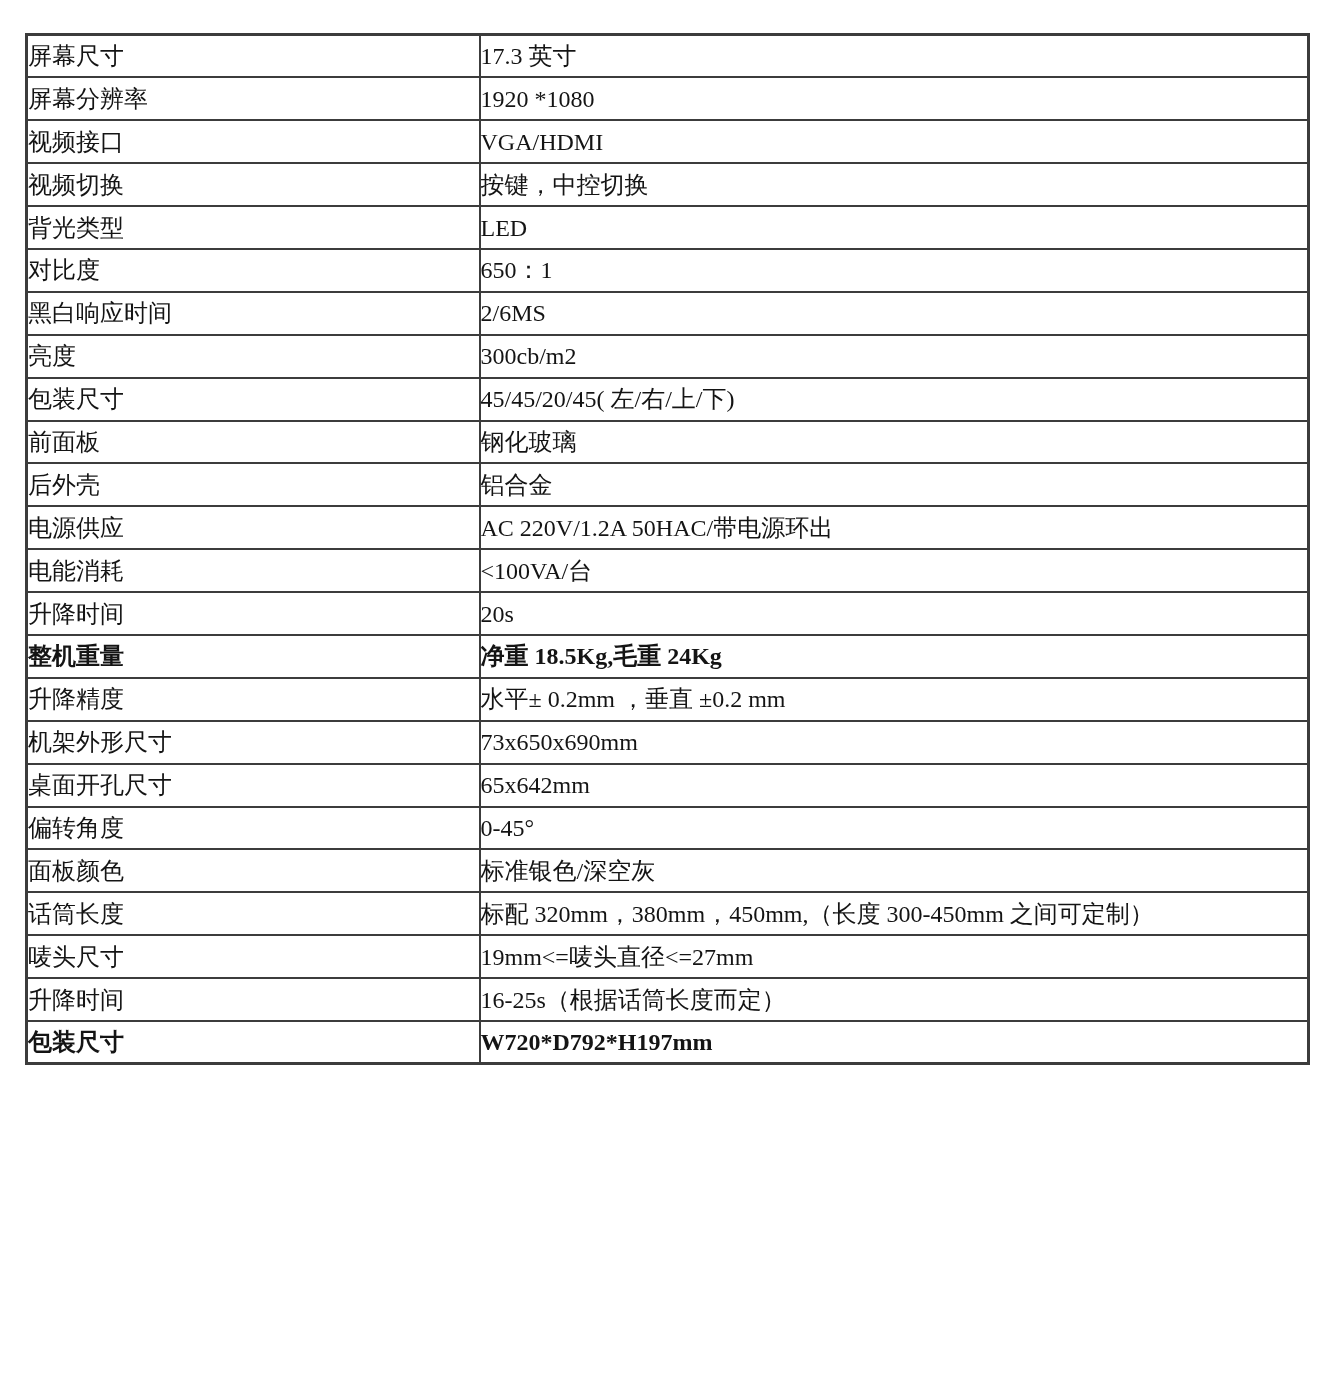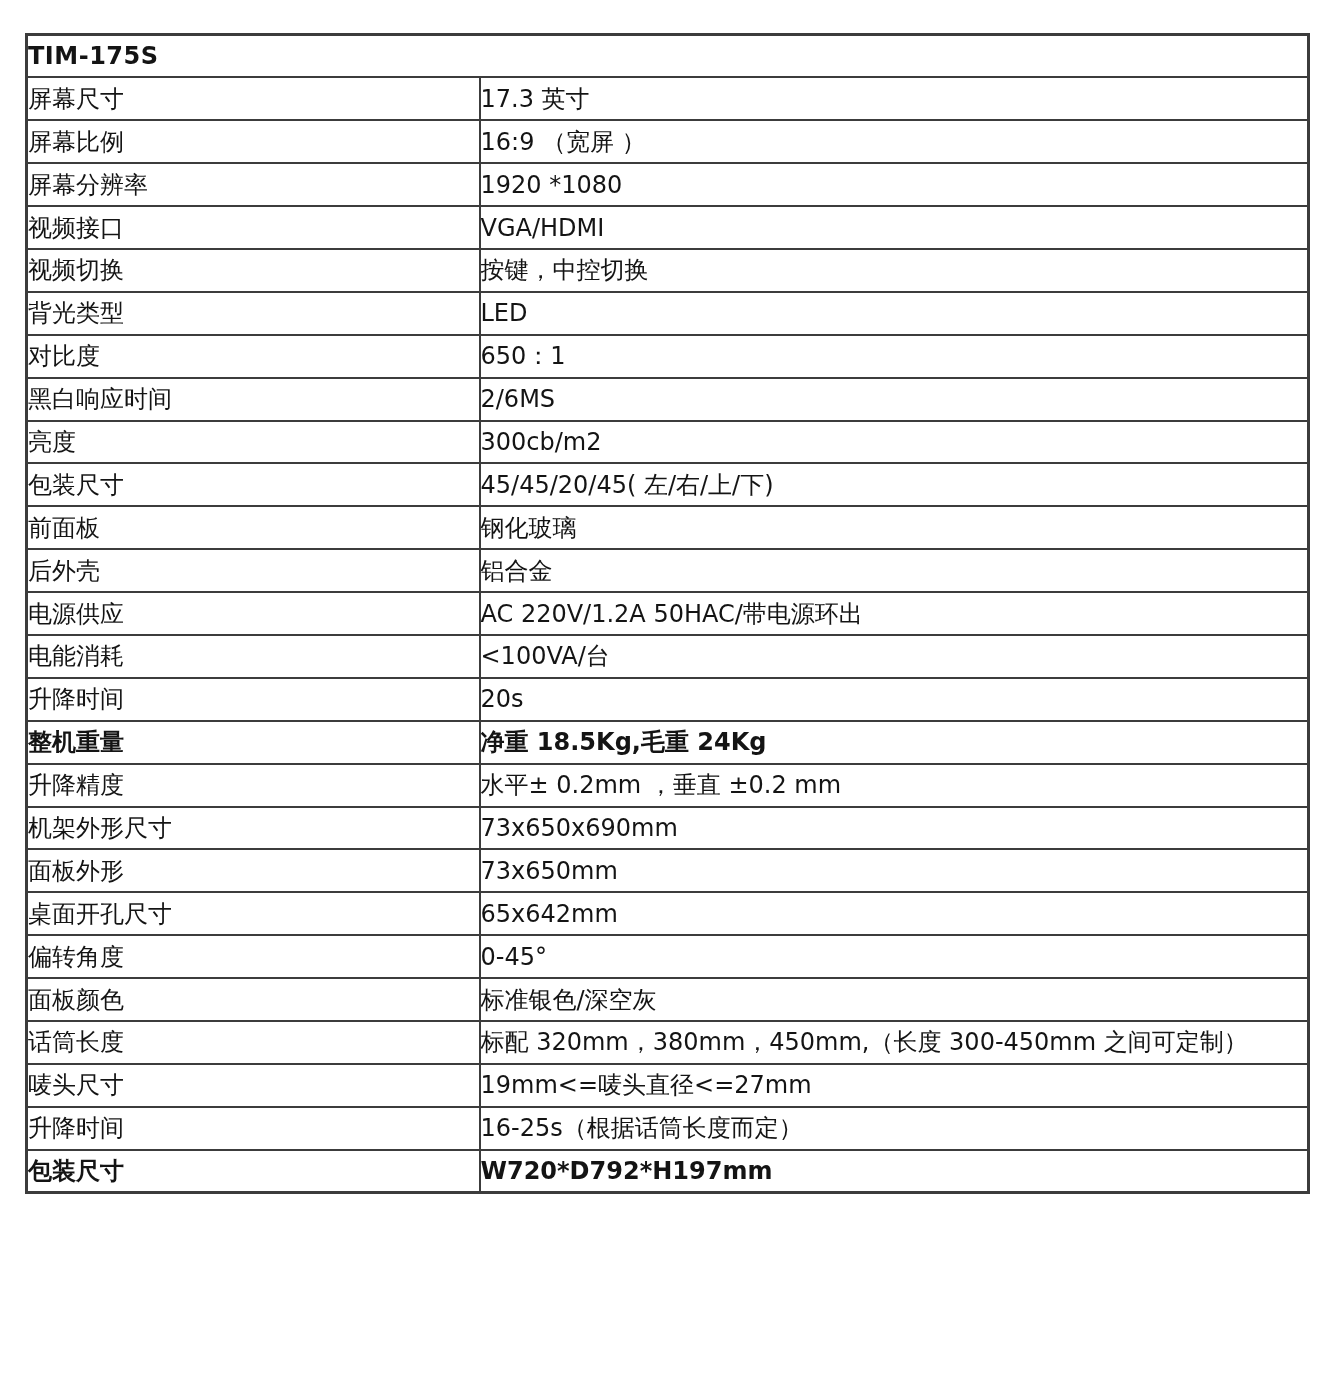--- a/index.html
+++ b/index.html
@@ -38,45 +38,39 @@
   td.title-cell {
     font-weight: bold;
     padding-left: 12px;
     letter-spacing: 0.5px;
   }
   td.label-cell {
     padding-left: 12px;
   }
   td.value-cell {
     padding-left: 14px;
+    font-family: Liberation Serif, serif;
   }
   tr.bold-row td {
     font-weight: bold;
     margin-top: 16px;
   }
 </style>
 </head>
 <body>
 
 <table class="spec-table">
   <colgroup>
     <col style="width:453px">
     <col style="width:829px">
   </colgroup>
   <tbody>
-    <tr>
-      <td colspan="2" class="title-cell">TIM-175S</td>
-    </tr>
   <tr>
         <td class="label-cell">屏幕尺寸</td>
         <td class="value-cell">17.3 英寸</td>
-      </tr>
-      <tr>
-        <td class="label-cell">屏幕比例</td>
-        <td class="value-cell">16:9 （宽屏 ）</td>
       </tr>
       <tr>
         <td class="label-cell">屏幕分辨率</td>
         <td class="value-cell">1920 *1080</td>
       </tr>
       <tr>
         <td class="label-cell">视频接口</td>
         <td class="value-cell">VGA/HDMI</td>
       </tr>
       <tr>
@@ -129,24 +123,20 @@
       </tr>
       <tr>
         <td class="label-cell">升降精度</td>
         <td class="value-cell">水平± 0.2mm ，垂直 ±0.2 mm</td>
       </tr>
       <tr>
         <td class="label-cell">机架外形尺寸</td>
         <td class="value-cell">73x650x690mm</td>
       </tr>
       <tr>
-        <td class="label-cell">面板外形</td>
-        <td class="value-cell">73x650mm</td>
-      </tr>
-      <tr>
         <td class="label-cell">桌面开孔尺寸</td>
         <td class="value-cell">65x642mm</td>
       </tr>
       <tr>
         <td class="label-cell">偏转角度</td>
         <td class="value-cell">0-45°</td>
       </tr>
       <tr>
         <td class="label-cell">面板颜色</td>
         <td class="value-cell">标准银色/深空灰</td>

